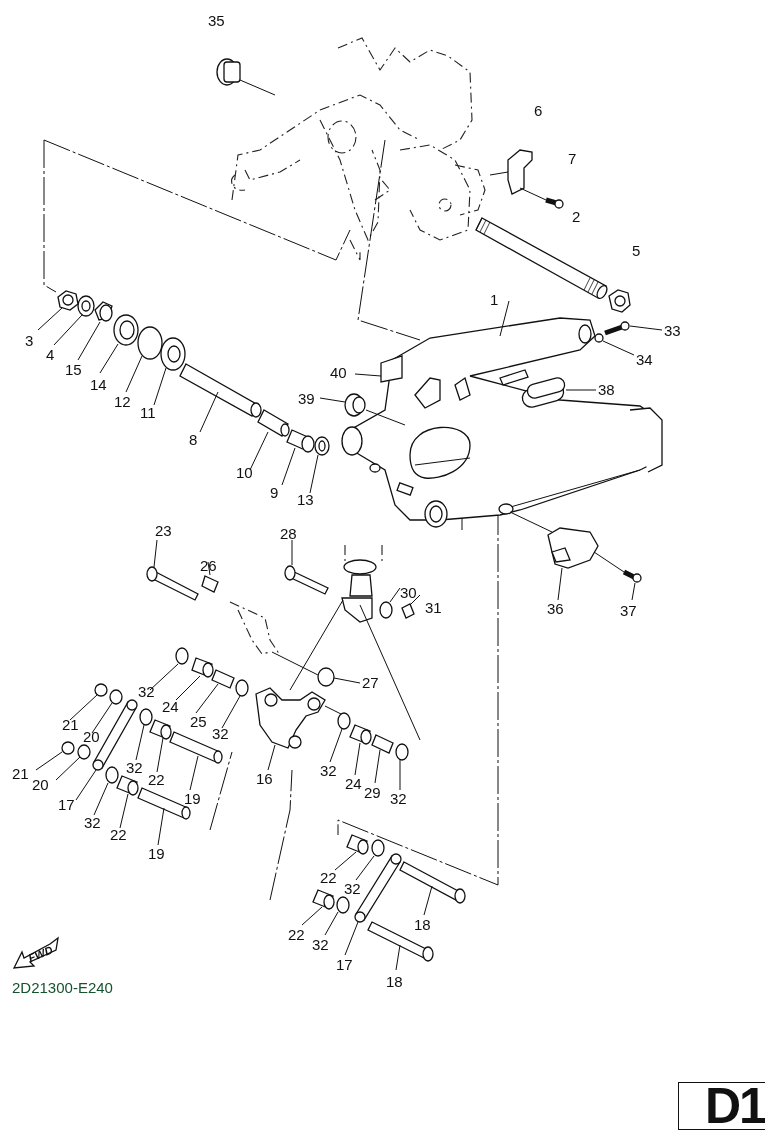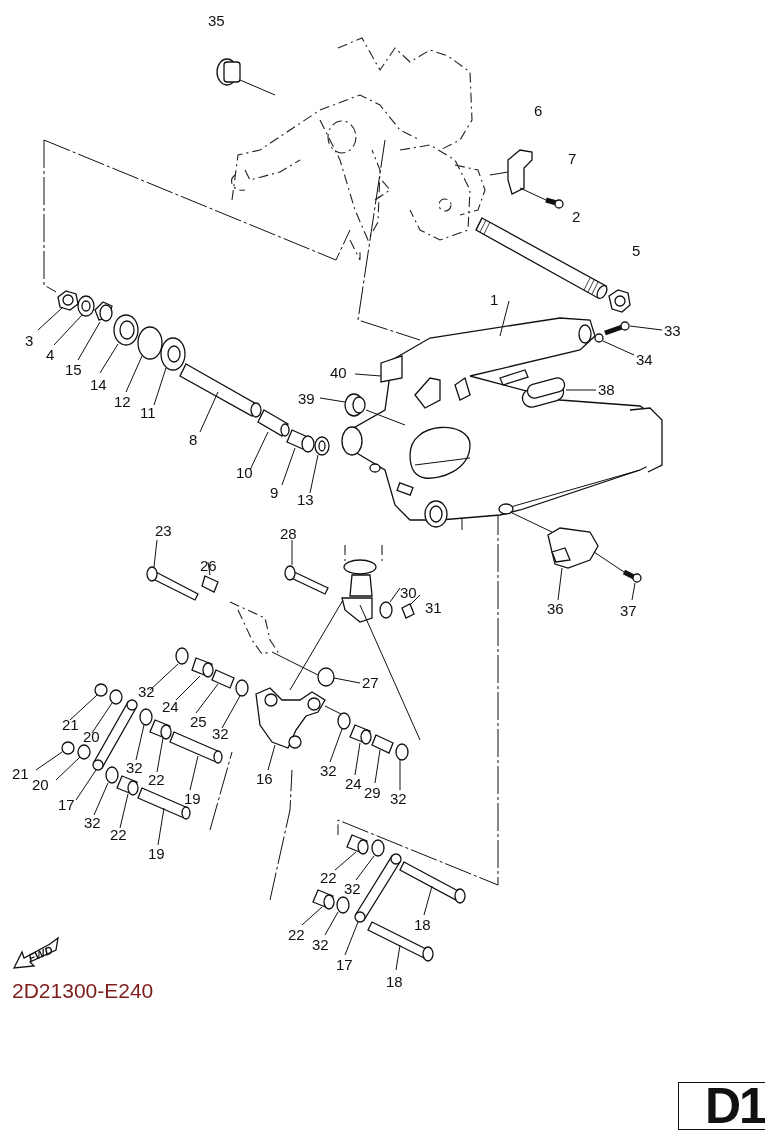--- a/index.html
+++ b/index.html
@@ -6,21 +6,21 @@
   body { width: 765px; height: 1143px; position: relative; overflow: hidden;
          font-family: "Liberation Sans", sans-serif; color: #111; }
   #diagram { position: absolute; left: 0; top: 0; width: 765px; height: 1143px; }
   .lbl { font-family: "Liberation Sans", sans-serif; font-size: 15px; fill: #111; }
   .part { fill: #fff; stroke: #111; stroke-width: 1.3; }
   .ghost { fill: none; stroke: #222; stroke-width: 1.1; stroke-dasharray: 10 4 2 4; }
   .leader { stroke: #111; stroke-width: 1; fill: none; }
   .chain { stroke: #111; stroke-width: 1; fill: none; stroke-dasharray: 28 3 3 3; }
   .thread { stroke: #111; stroke-width: 0.8; }
   #fwd-text { font-family: "Liberation Sans", sans-serif; font-weight: bold; font-style: italic; font-size: 11px; fill: #111; }
-  #ref-code { position: absolute; left: 12px; top: 979px; font-size: 21px; color: #7f1d1d; }
+  #ref-code { position: absolute; left: 12px; top: 979px; font-size: 15px; color: #14532d; }
   #page-box { position: absolute; left: 678px; top: 1082px; width: 100px; height: 48px;
               border: 1.5px solid #111; box-sizing: border-box; overflow: hidden; }
   #page-box span { position: absolute; left: 26px; top: -6px; font-weight: bold; font-size: 50px; letter-spacing: -2px; }
 </style>
 </head>
 <body>
 
 <svg id="diagram" viewBox="0 0 765 1143" xmlns="http://www.w3.org/2000/svg">
 
   <g>

